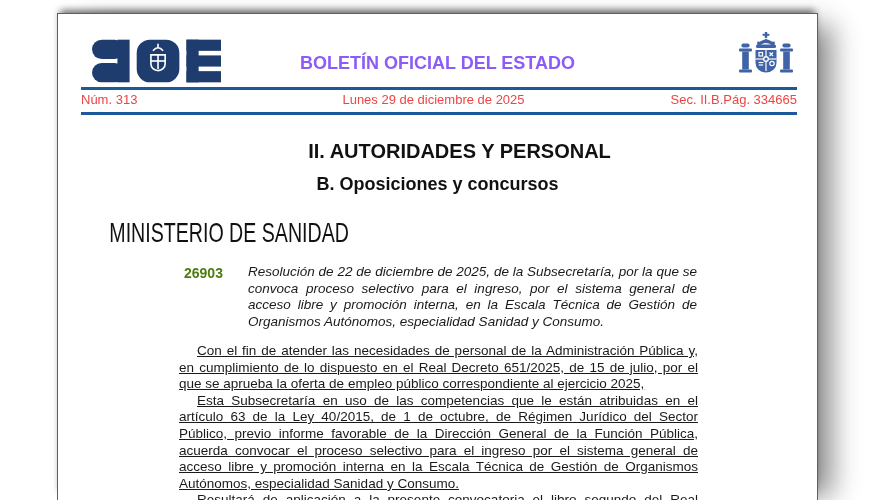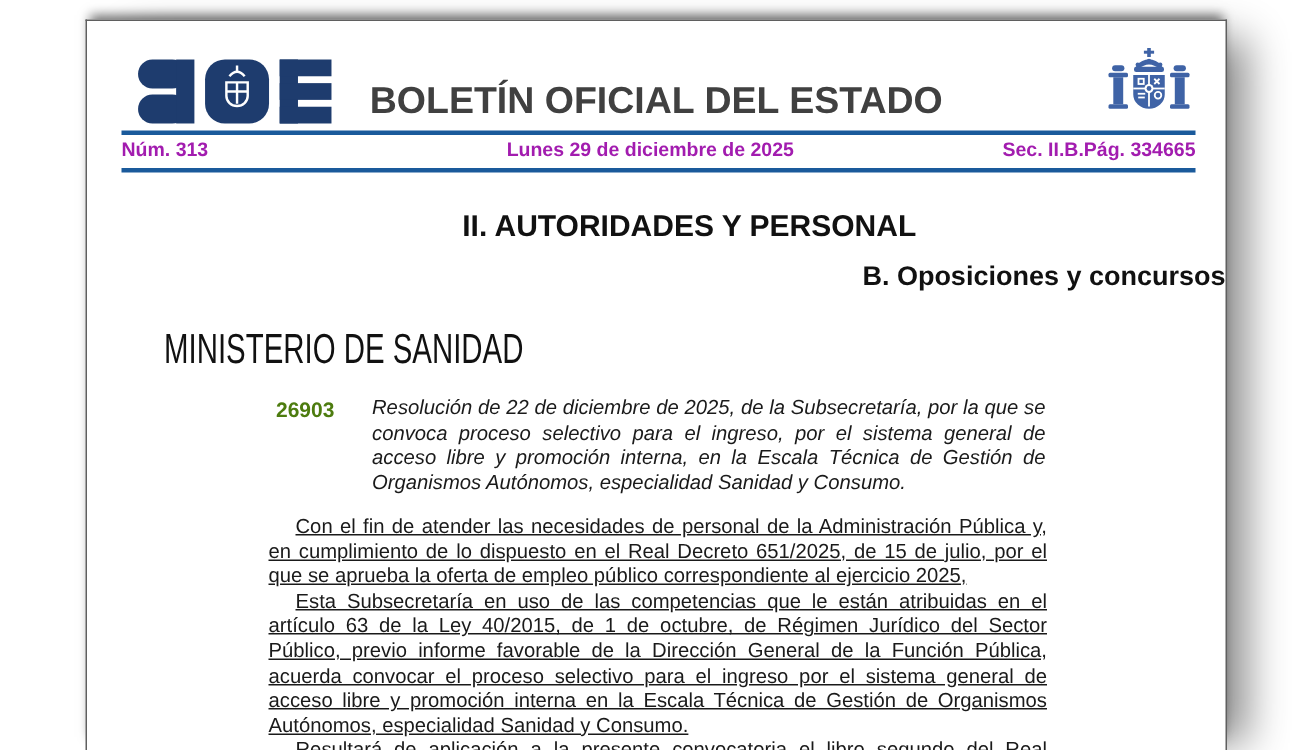--- a/index.html
+++ b/index.html
@@ -20,56 +20,56 @@
     box-shadow: 0 -6px 7px -3px rgba(0,0,0,0.55), 22px 4px 26px -8px rgba(0,0,0,0.45);
   }
   .abs { position: absolute; }
 
   
   .boe-logo { left: 32px; top: 25px; width: 132px; height: 44px; }
   .masthead-title {
     left: 0; right: 0; top: 39px;
     text-align: center;
     font-weight: bold;
-    font-size: 25px;
+    font-size: 18px;
     letter-spacing: 0px;
-    color: #404040;
+    color: #8b5cf6;
   }
   .coat-of-arms { left: 676px; top: 18px; width: 64px; height: 58px; }
 
   .rule {
     left: 23px; width: 716px; height: 3px;
     background: #1A5A9B;
   }
   .rule-top { top: 73px; }
   .rule-bottom { top: 98px; }
 
   .meta-row {
     left: 23px; top: 77px; width: 716px; height: 18px;
-    color: #a21caf;
-    font-weight: bold;
+    color: #ef4444;
+    font-weight: normal;
     font-size: 13px;
   }
   .meta-left { position: absolute; left: 0; top: 1px; }
   .meta-center { position: absolute; left: 0; right: 11px; top: 1px; text-align: center; }
   .meta-right { position: absolute; right: 0; top: 1px; }
   .meta-right span { }
 
   
   .h-section {
     left: 0; right: 0; top: 126px;
     text-align: center;
     font-weight: bold;
     font-size: 20px;
     color: #111;
     padding-left: 44px;
   }
   .h-subsection {
     left: 0; right: 0; top: 160px;
-    text-align: right;
+    text-align: center;
     font-weight: bold;
     font-size: 18px;
     color: #111;
   }
   .h-ministry {
     left: 0; right: 0; top: 203px;
     text-align: left;
     color: #111;
   }
   .h-ministry .narrow {

